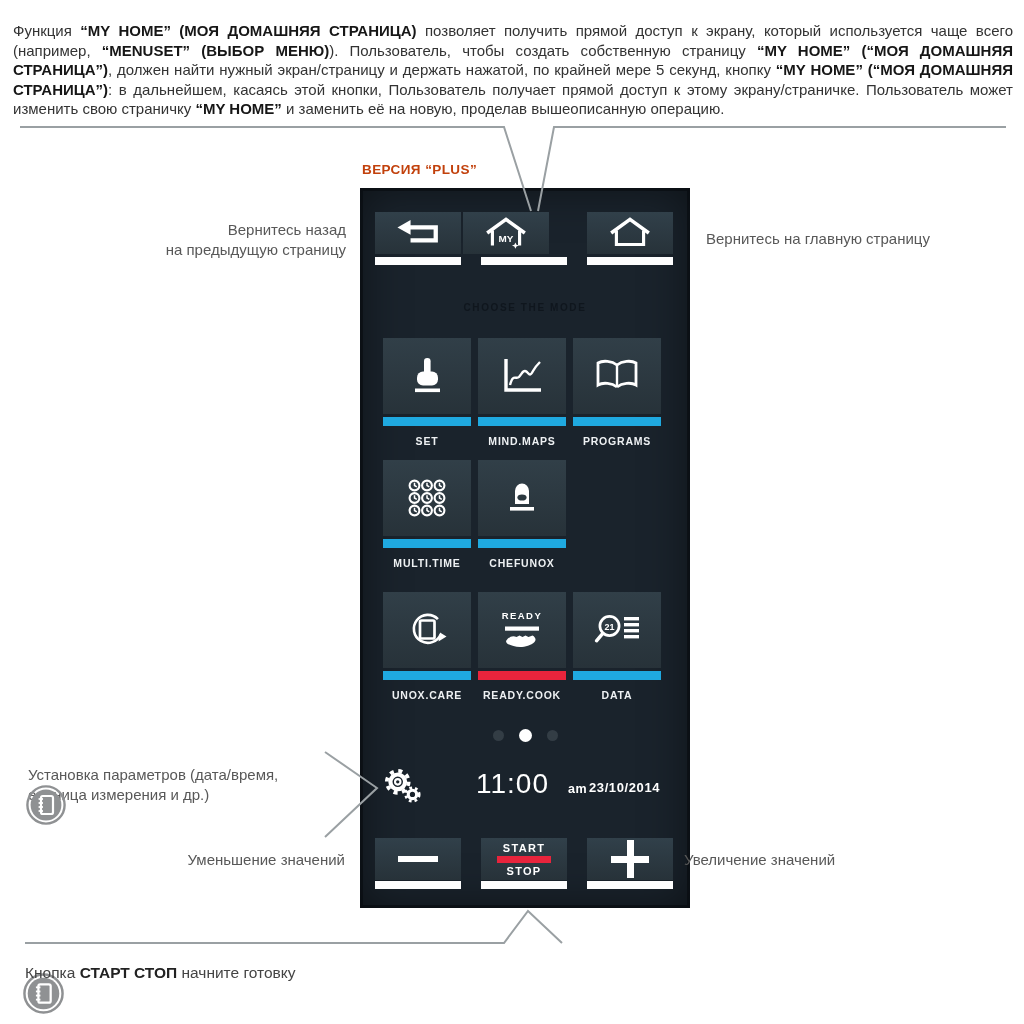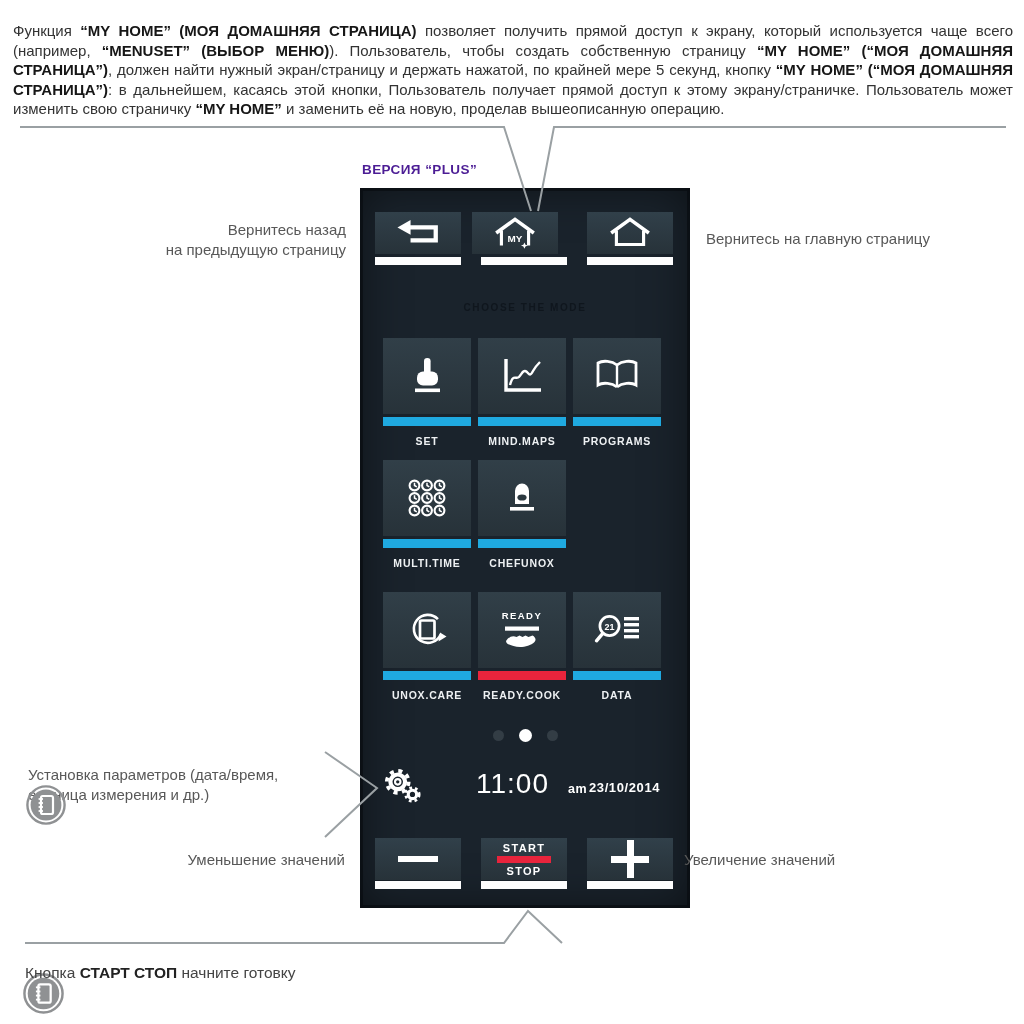--- a/index.html
+++ b/index.html
@@ -12,21 +12,21 @@
     position:absolute;left:13px;top:6px;width:1000px;
     font-size:15px;line-height:19.6px;text-align:justify;color:#333;
   }
   .intro b{color:#161616;}
   
   .overlay{position:absolute;left:0;top:0;width:1024px;height:1024px;z-index:6;pointer-events:none;}
   
   .ann{position:absolute;font-size:15px;color:#585858;line-height:20px;z-index:3;}
   .version{
     position:absolute;left:362px;top:162px;font-size:13.5px;font-weight:bold;
-    letter-spacing:.4px;color:#4c1d95;z-index:3;
+    letter-spacing:.4px;color:#c2410c;z-index:3;
   }
   .circle-ico{position:absolute;z-index:3;}
   
   .screen{
     position:absolute;left:360px;top:188px;width:330px;height:720px;z-index:2;
     background:#1a232c;
     box-shadow:inset 0 0 0 3px rgba(5,9,13,.55), inset 0 0 46px rgba(0,0,0,.5);
   }
   .navbtn,.cbtn{
     position:absolute;width:86px;height:42px;
@@ -124,21 +124,21 @@
 <div class="screen">
 
   <div class="navbtn" style="left:15px;top:24px;">
     <svg width="46" height="28" viewBox="0 0 48 30">
       <polygon points="16,1 16,17 2,9" fill="#fff"></polygon>
       <path d="M13,9 H43 V23 H16" fill="none" stroke="#fff" stroke-width="4.6"></path>
     </svg>
   </div>
   <div class="underbar" style="left:15px;top:69px;"></div>
 
-  <div class="navbtn" style="left:112px;top:24px;">
+  <div class="navbtn" style="left:103px;top:24px;">
     <svg width="46" height="34" viewBox="0 0 44 32">
       <path d="M4,16 L22,3 L40,16" fill="none" stroke="#fff" stroke-width="3.4"></path>
       <path d="M9,13.5 V28 M35,13.5 V28" fill="none" stroke="#fff" stroke-width="3"></path>
       <text x="22" y="25" text-anchor="middle" font-size="9.5" font-weight="bold" fill="#fff">MY</text>
       <path d="M31,25 l1,2.2 2.3,0.8 -2.3,0.8 -1,2.2 -1,-2.2 -2.3,-0.8 2.3,-0.8 z" fill="#fff"></path>
     </svg>
   </div>
   <div class="underbar" style="left:121px;top:69px;"></div>
 
   <div class="navbtn" style="left:227px;top:24px;">

